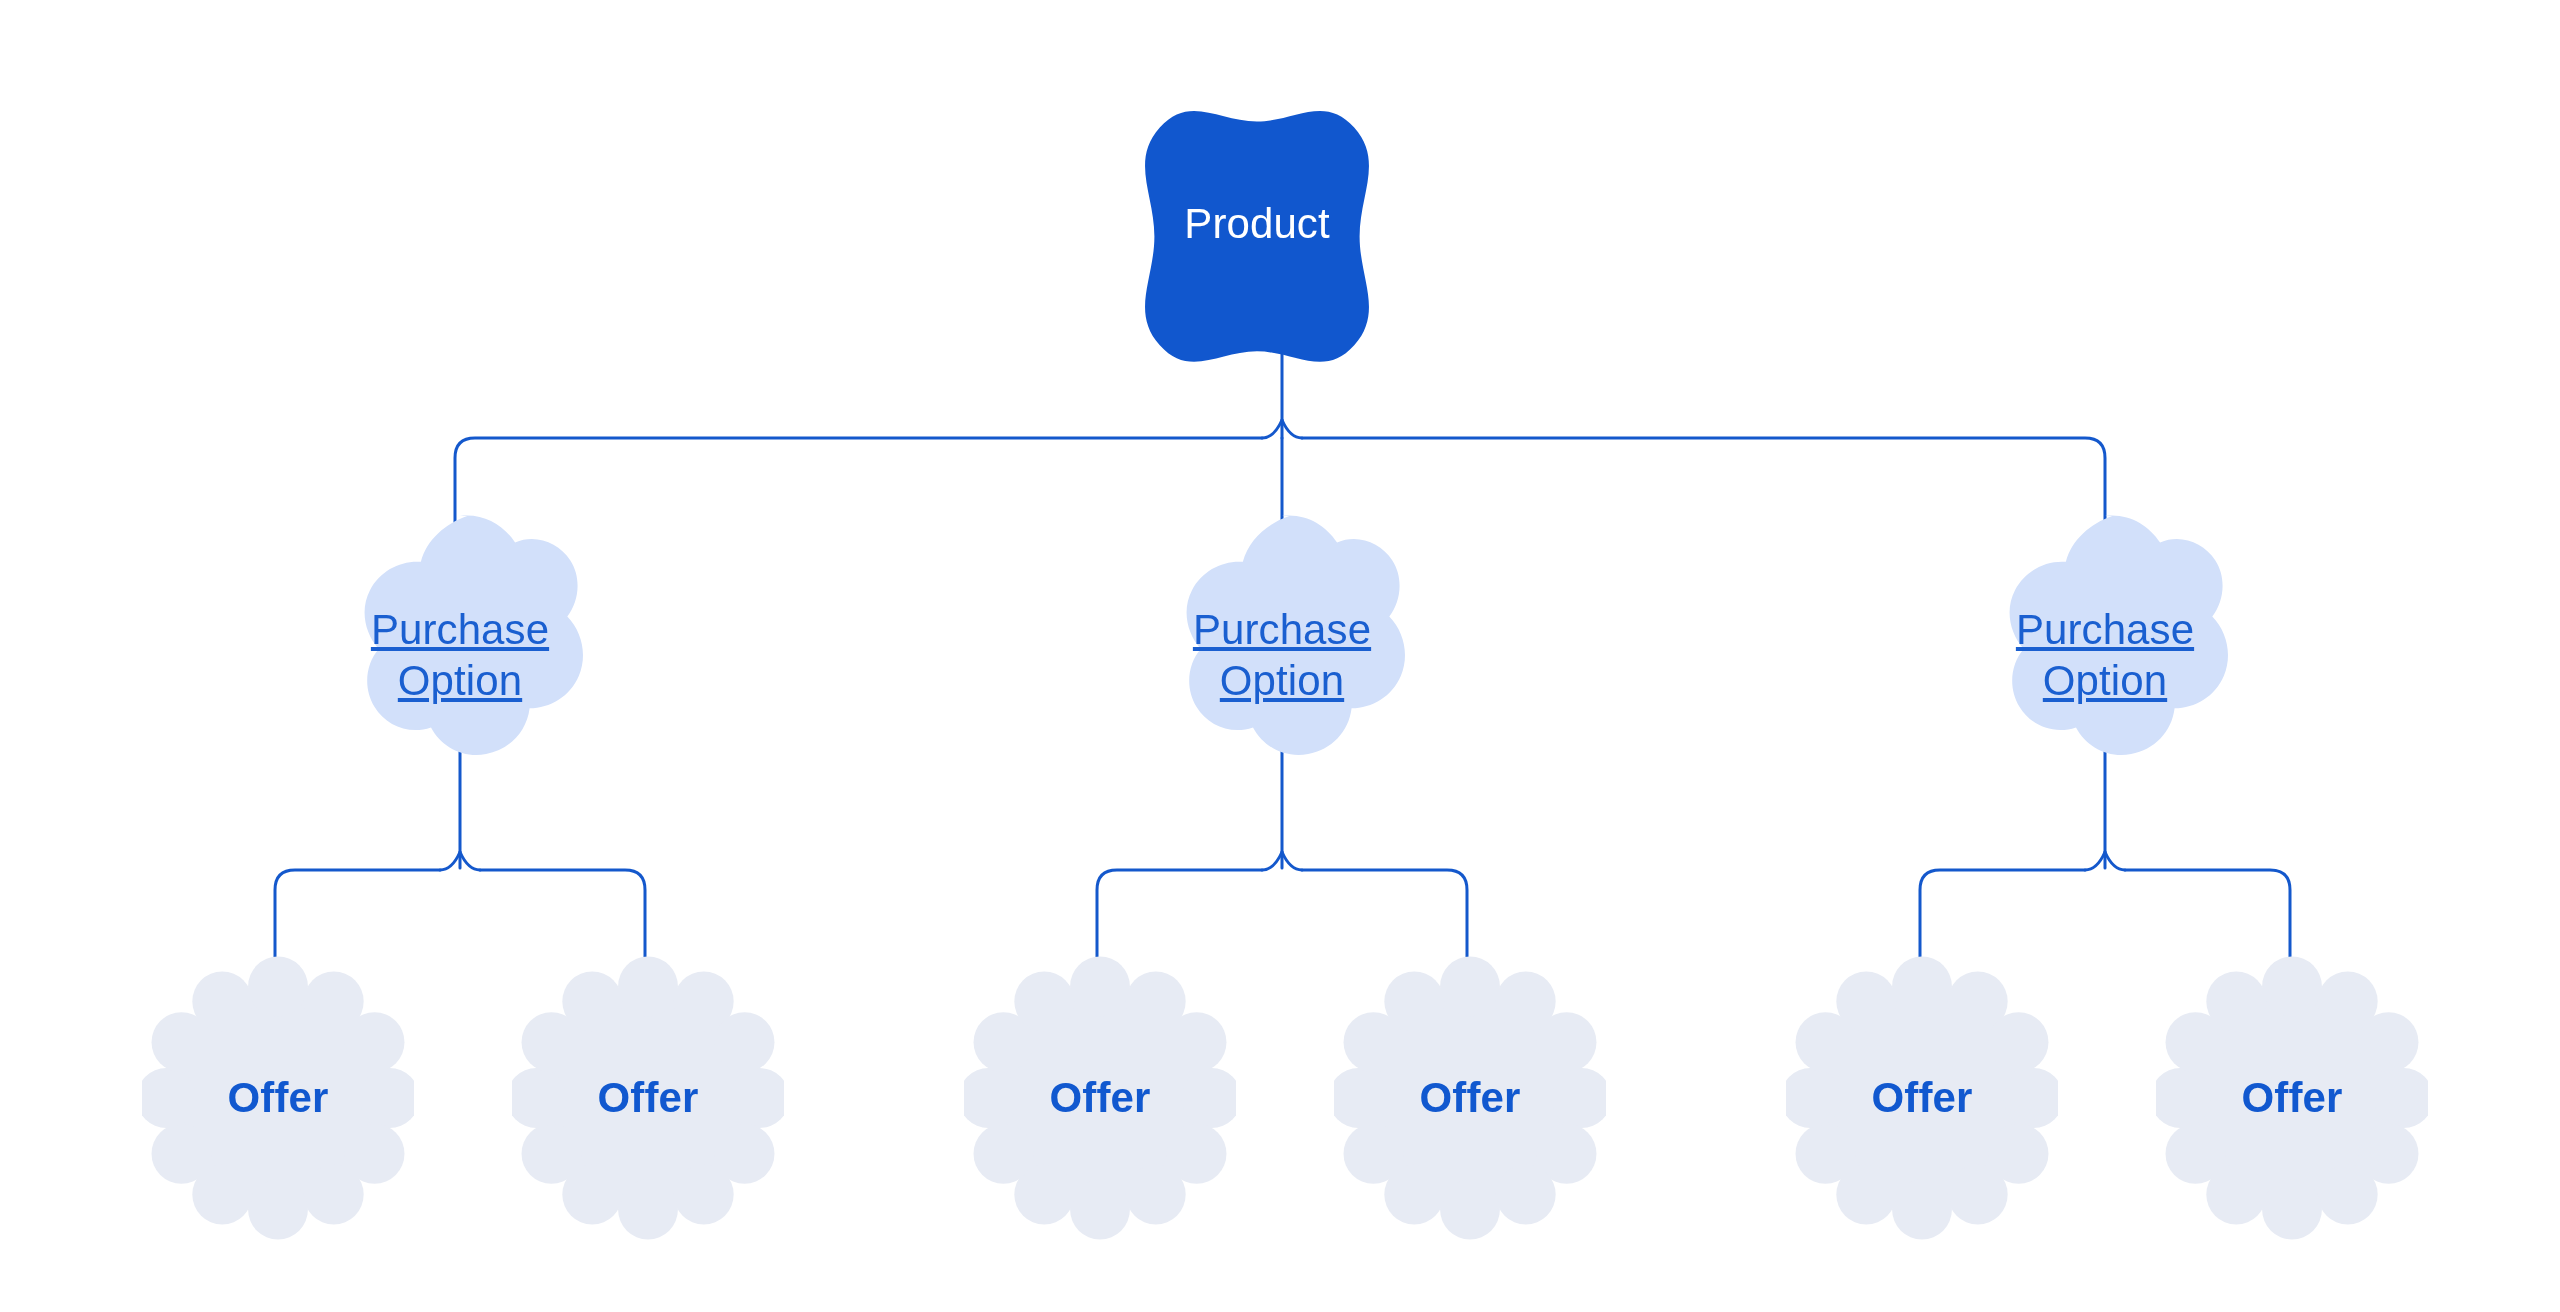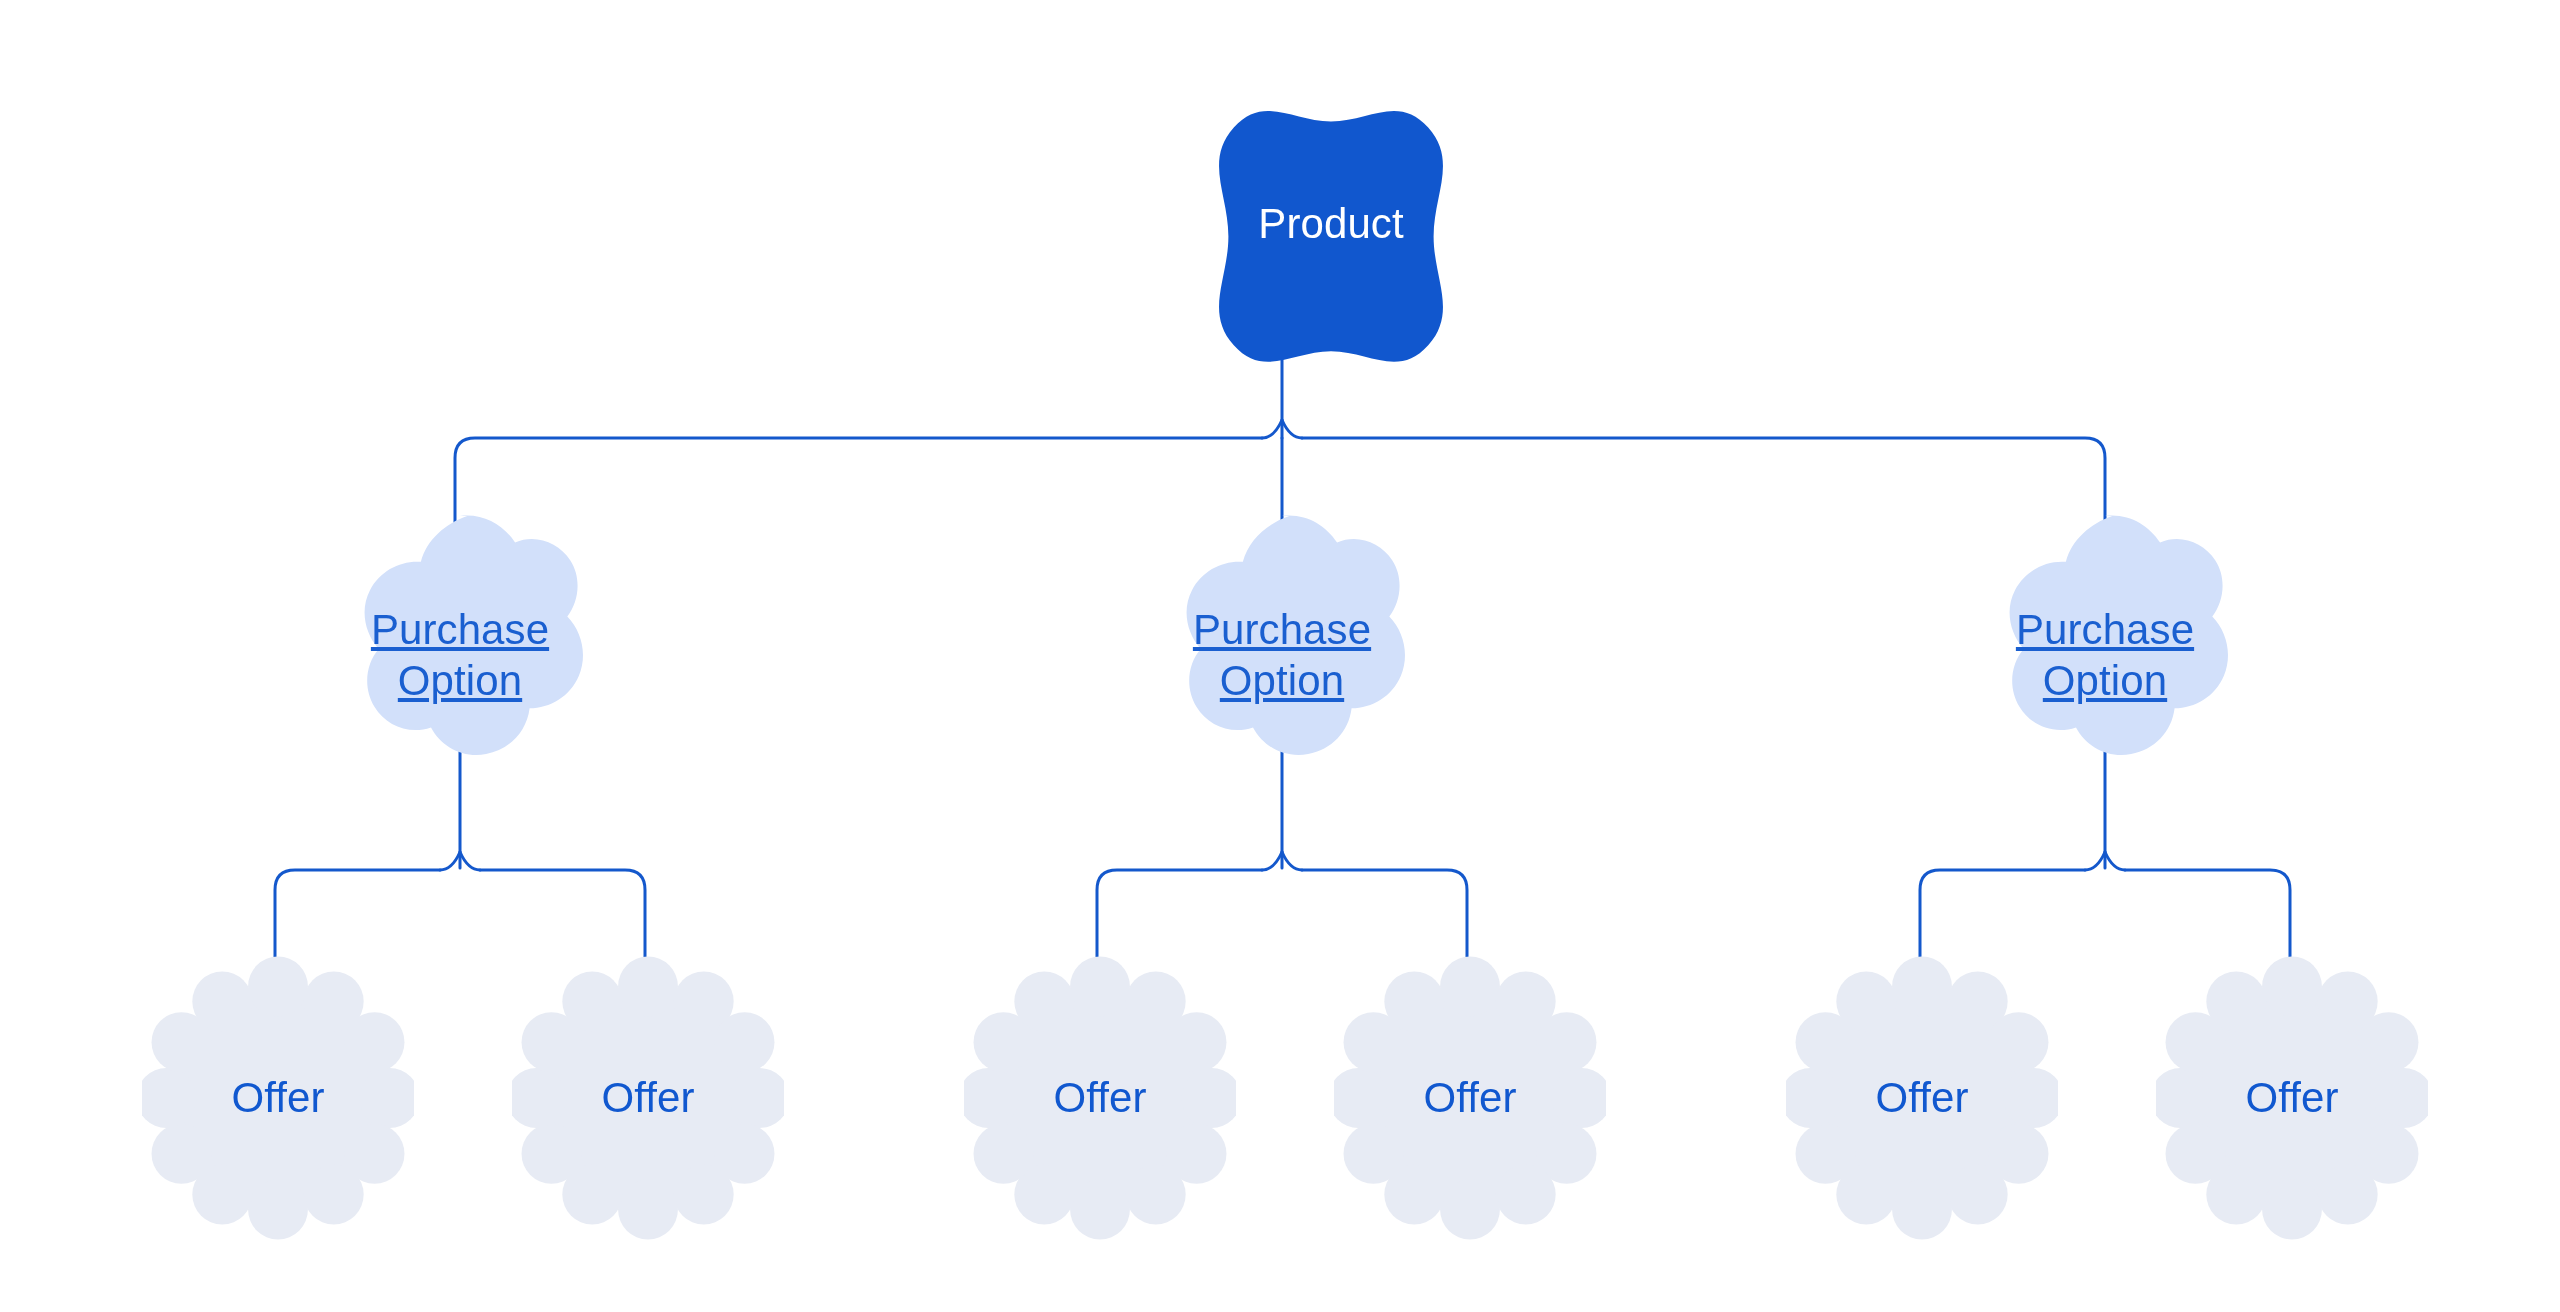--- a/index.html
+++ b/index.html
@@ -69,21 +69,21 @@
     text-decoration: underline;
   }
   
   .node-offer {
     width: 272px;
     height: 288px;
   }
   .node-offer .node-label {
     color: #1158cf;
     font-size: 42px;
-    font-weight: 400;
+    font-weight: 700;
   }
 </style>
 </head>
 <body>
 
 <div id="canvas">
 
   <svg id="edges" viewBox="0 0 2560 1312" xmlns="http://www.w3.org/2000/svg">
     <g fill="none" stroke="#1458cc" stroke-width="3" stroke-linecap="round" stroke-linejoin="round">
 
@@ -110,21 +110,21 @@
       <path d="M 1302 870 L 1447 870 q 20 0 20 20 L 1467 965"></path>
 
       <path d="M 2105 745 L 2105 868"></path>
       <path d="M 2085 870 q 12 0 20 -18"></path>
       <path d="M 2125 870 q -12 0 -20 -18"></path>
       <path d="M 2085 870 L 1940 870 q -20 0 -20 20 L 1920 965"></path>
       <path d="M 2125 870 L 2270 870 q 20 0 20 20 L 2290 965"></path>
     </g>
   </svg>
 
-  <div class="node node-root" style="left:1196px; top:84px;">
+  <div class="node node-root" style="left:1122px; top:84px;">
     <svg class="shape-svg" viewBox="0 0 200 200" xmlns="http://www.w3.org/2000/svg" preserveAspectRatio="none">
       <path fill="#1157ce" d="M100 10
                C 128 10 150 -8 172 14
                C 194 36 176 58 176 86
                C 176 114 194 136 172 158
                C 150 180 128 162 100 162
                C 72 162 50 180 28 158
                C 6 136 24 114 24 86
                C 24 58 6 36 28 14
                C 50 -8 72 10 100 10 Z" transform="translate(0,16) scale(1,1.08)"></path>

